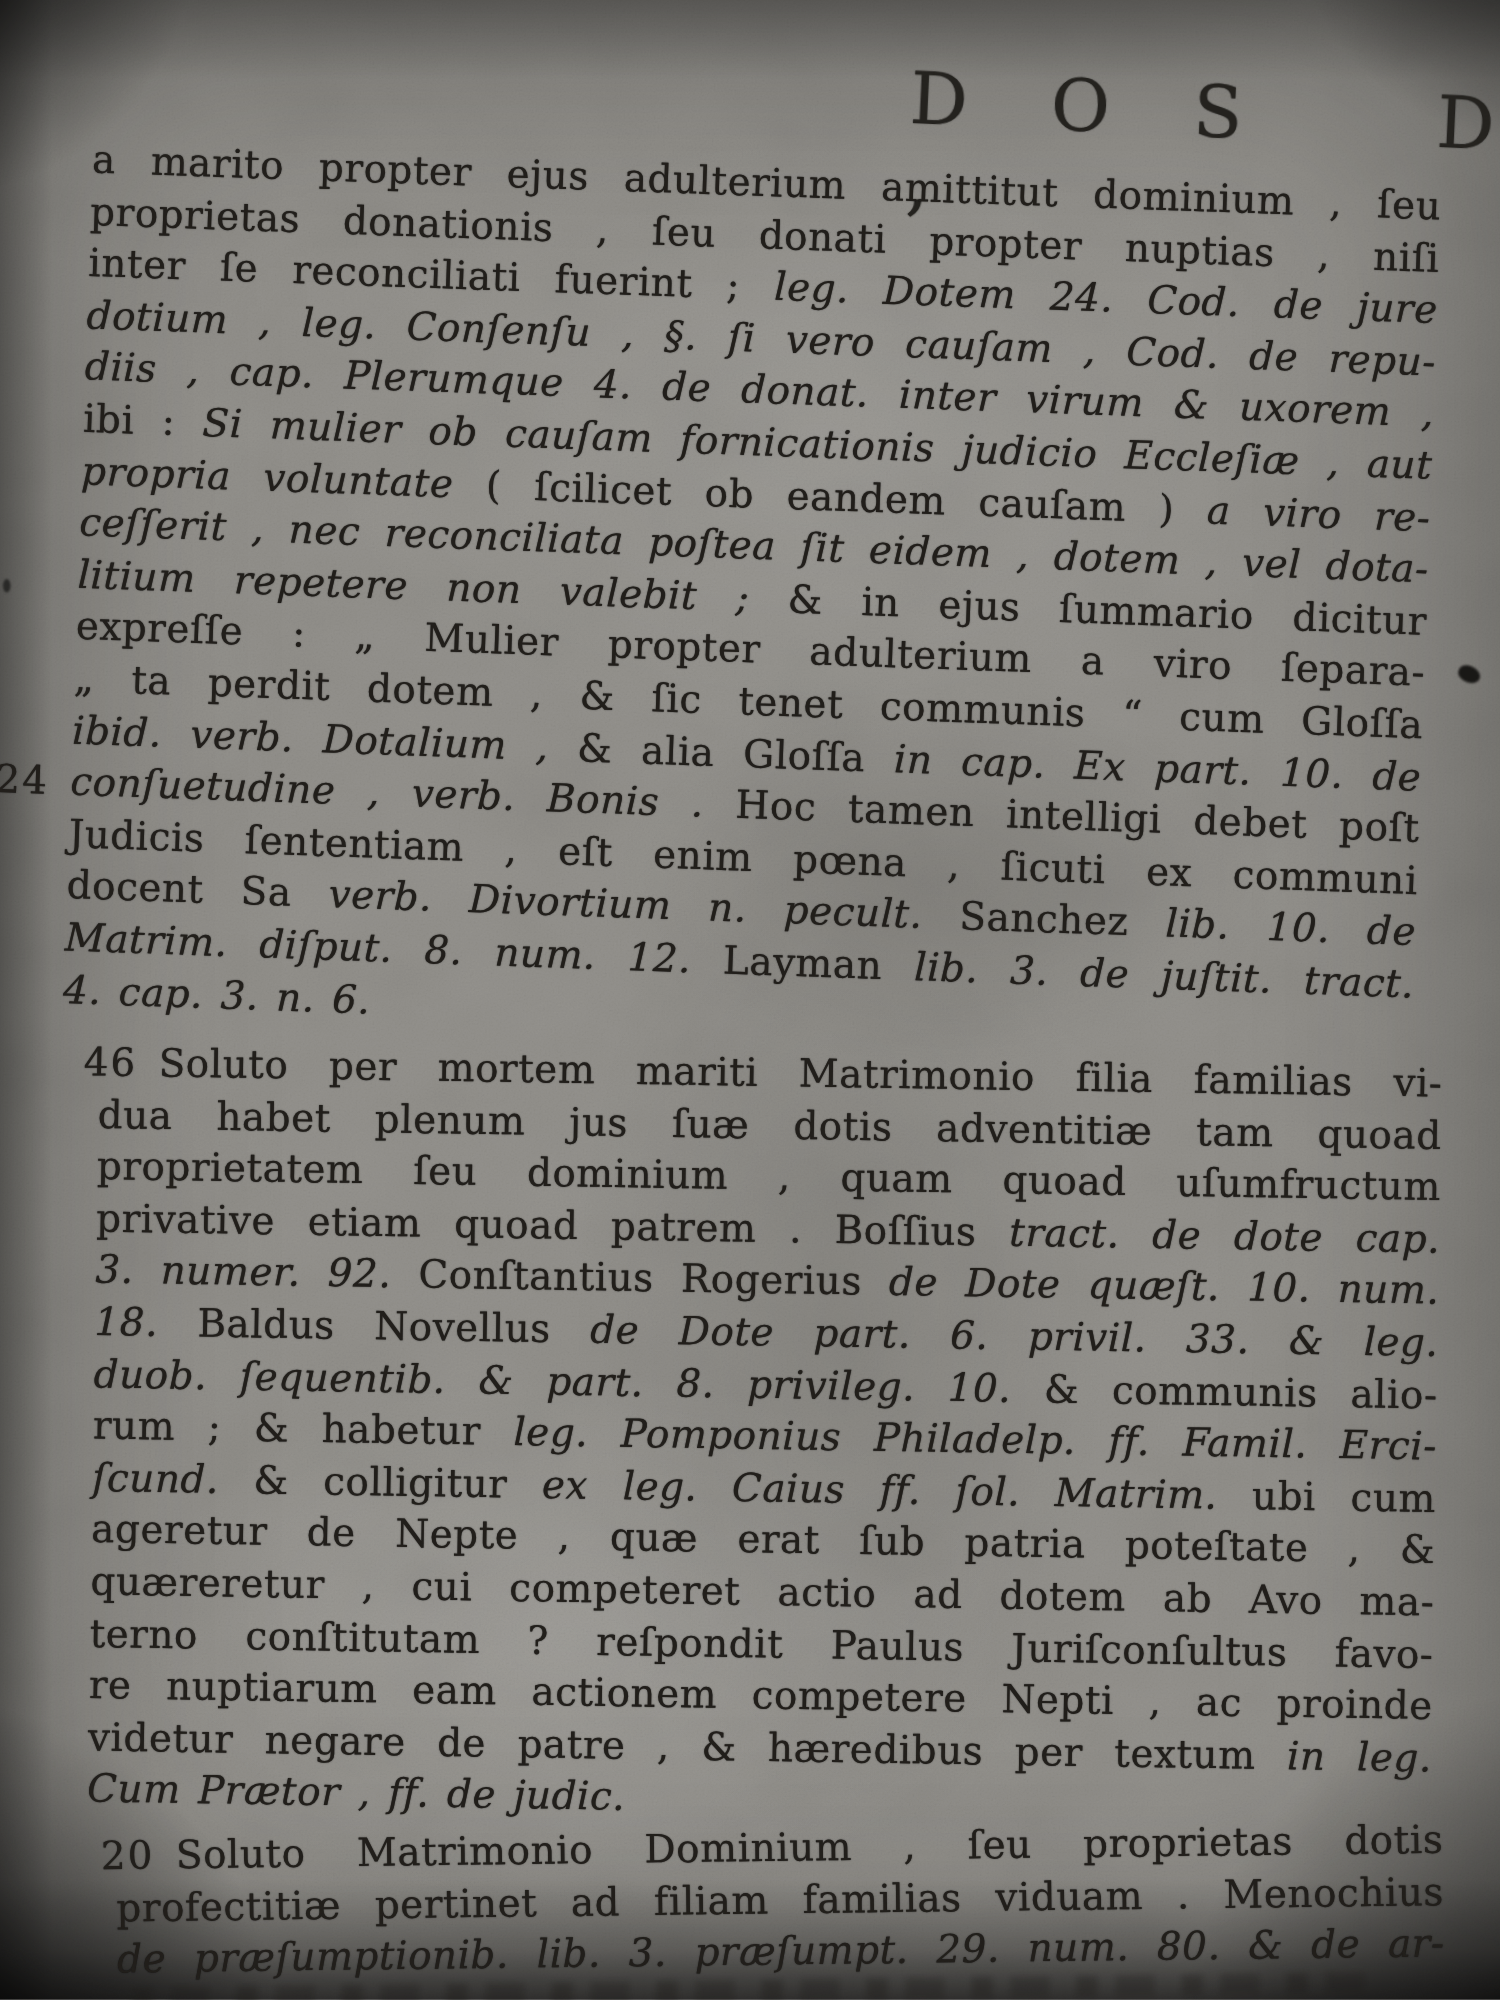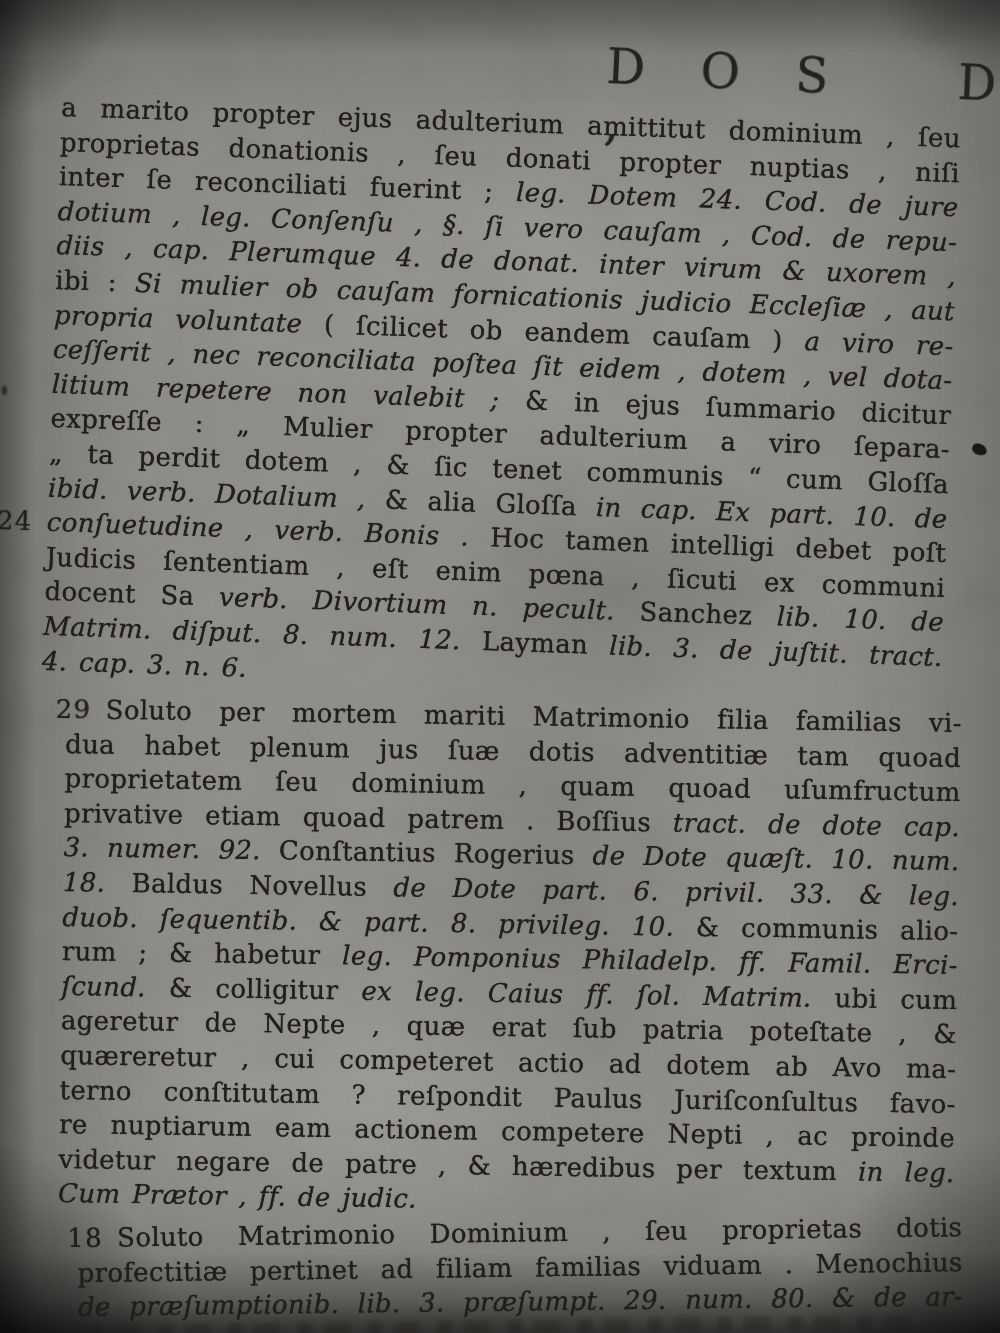--- a/index.html
+++ b/index.html
@@ -98,38 +98,38 @@
         <div class="line"><span>expreſſe : „ Mulier propter adulterium a viro ſepara-</span></div>
         <div class="line"><span>„ ta perdit dotem , &amp; ſic tenet communis “ cum Gloſſa</span></div>
         <div class="line"><span class="it">ibid. verb. Dotalium , </span><span>&amp; alia Gloſſa </span><span class="it">in cap. Ex part. 10. de</span></div>
         <div class="line"><span class="mnum">24</span><span class="it">conſuetudine , verb. Bonis . </span><span>Hoc tamen intelligi debet poſt</span></div>
         <div class="line"><span>Judicis ſententiam , eſt enim pœna , ſicuti ex communi</span></div>
         <div class="line"><span>docent Sa </span><span class="it">verb. Divortium n. pecult. </span><span>Sanchez </span><span class="it">lib. 10. de</span></div>
         <div class="line"><span class="it">Matrim. diſput. 8. num. 12. </span><span>Layman </span><span class="it">lib. 3. de juſtit. tract.</span></div>
         <div class="line short"><span class="it">4. cap. 3. n. 6.</span></div>
       </div>
       <div class="para" style="transform: rotate(0.9deg); margin-left: 4px; margin-top: 14px;">
-        <div class="line indent"><span class="mnum">29</span><span>Soluto per mortem mariti Matrimonio filia familias vi-</span></div>
+        <div class="line indent"><span class="mnum">46</span><span>Soluto per mortem mariti Matrimonio filia familias vi-</span></div>
         <div class="line"><span>dua habet plenum jus ſuæ dotis adventitiæ tam quoad</span></div>
         <div class="line"><span>proprietatem ſeu dominium , quam quoad uſumfructum</span></div>
         <div class="line"><span>privative etiam quoad patrem . Boſſius </span><span class="it">tract. de dote cap.</span></div>
         <div class="line"><span class="it">3. numer. 92. </span><span>Conſtantius Rogerius </span><span class="it">de Dote quæſt. 10. num.</span></div>
         <div class="line"><span class="it">18. </span><span>Baldus Novellus </span><span class="it">de Dote part. 6. privil. 33. &amp; leg.</span></div>
         <div class="line"><span class="it">duob. ſequentib. &amp; part. 8. privileg. 10. </span><span>&amp; communis alio-</span></div>
         <div class="line"><span>rum ; &amp; habetur </span><span class="it">leg. Pomponius Philadelp. ff. Famil. Erci-</span></div>
         <div class="line"><span class="it">ſcund. </span><span>&amp; colligitur </span><span class="it">ex leg. Caius ff. ſol. Matrim. </span><span>ubi cum</span></div>
         <div class="line"><span>ageretur de Nepte , quæ erat ſub patria poteſtate , &amp;</span></div>
         <div class="line"><span>quæreretur , cui competeret actio ad dotem ab Avo ma-</span></div>
         <div class="line"><span>terno conſtitutam ? reſpondit Paulus Juriſconſultus favo-</span></div>
         <div class="line"><span>re nuptiarum eam actionem competere Nepti , ac proinde</span></div>
         <div class="line"><span>videtur negare de patre , &amp; hæredibus per textum </span><span class="it">in leg.</span></div>
         <div class="line short"><span class="it">Cum Prætor , ff. de judic.</span></div>
       </div>
       <div class="para" style="transform: rotate(-0.7deg); margin-left: 15px; margin-top: 10px;">
-        <div class="line indent"><span class="mnum">18</span><span>Soluto Matrimonio Dominium , ſeu proprietas dotis</span></div>
+        <div class="line indent"><span class="mnum">20</span><span>Soluto Matrimonio Dominium , ſeu proprietas dotis</span></div>
         <div class="line"><span>profectitiæ pertinet ad filiam familias viduam . Menochius</span></div>
         <div class="line"><span class="it">de præſumptionib. lib. 3. præſumpt. 29. num. 80. &amp; de ar-</span></div>
       </div>
     </div>
 
   <div class="ink-blot"></div>
   <div class="speck"></div>
   <div class="partial-bottom-line"></div>
 
   <svg class="grain" width="1000" height="1333">

